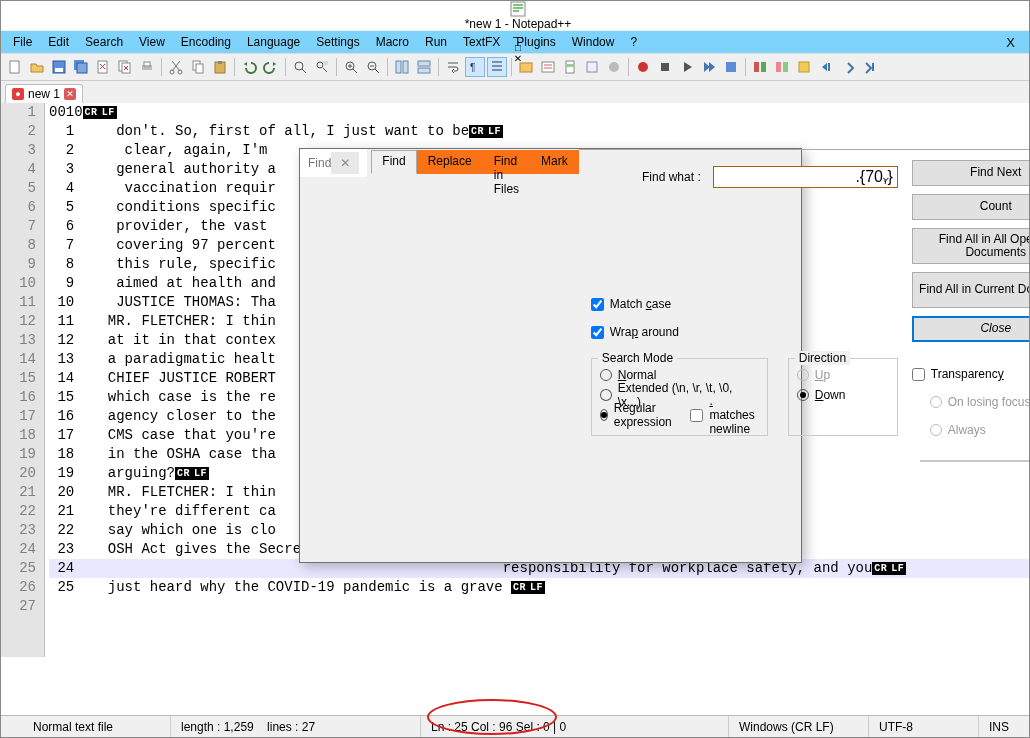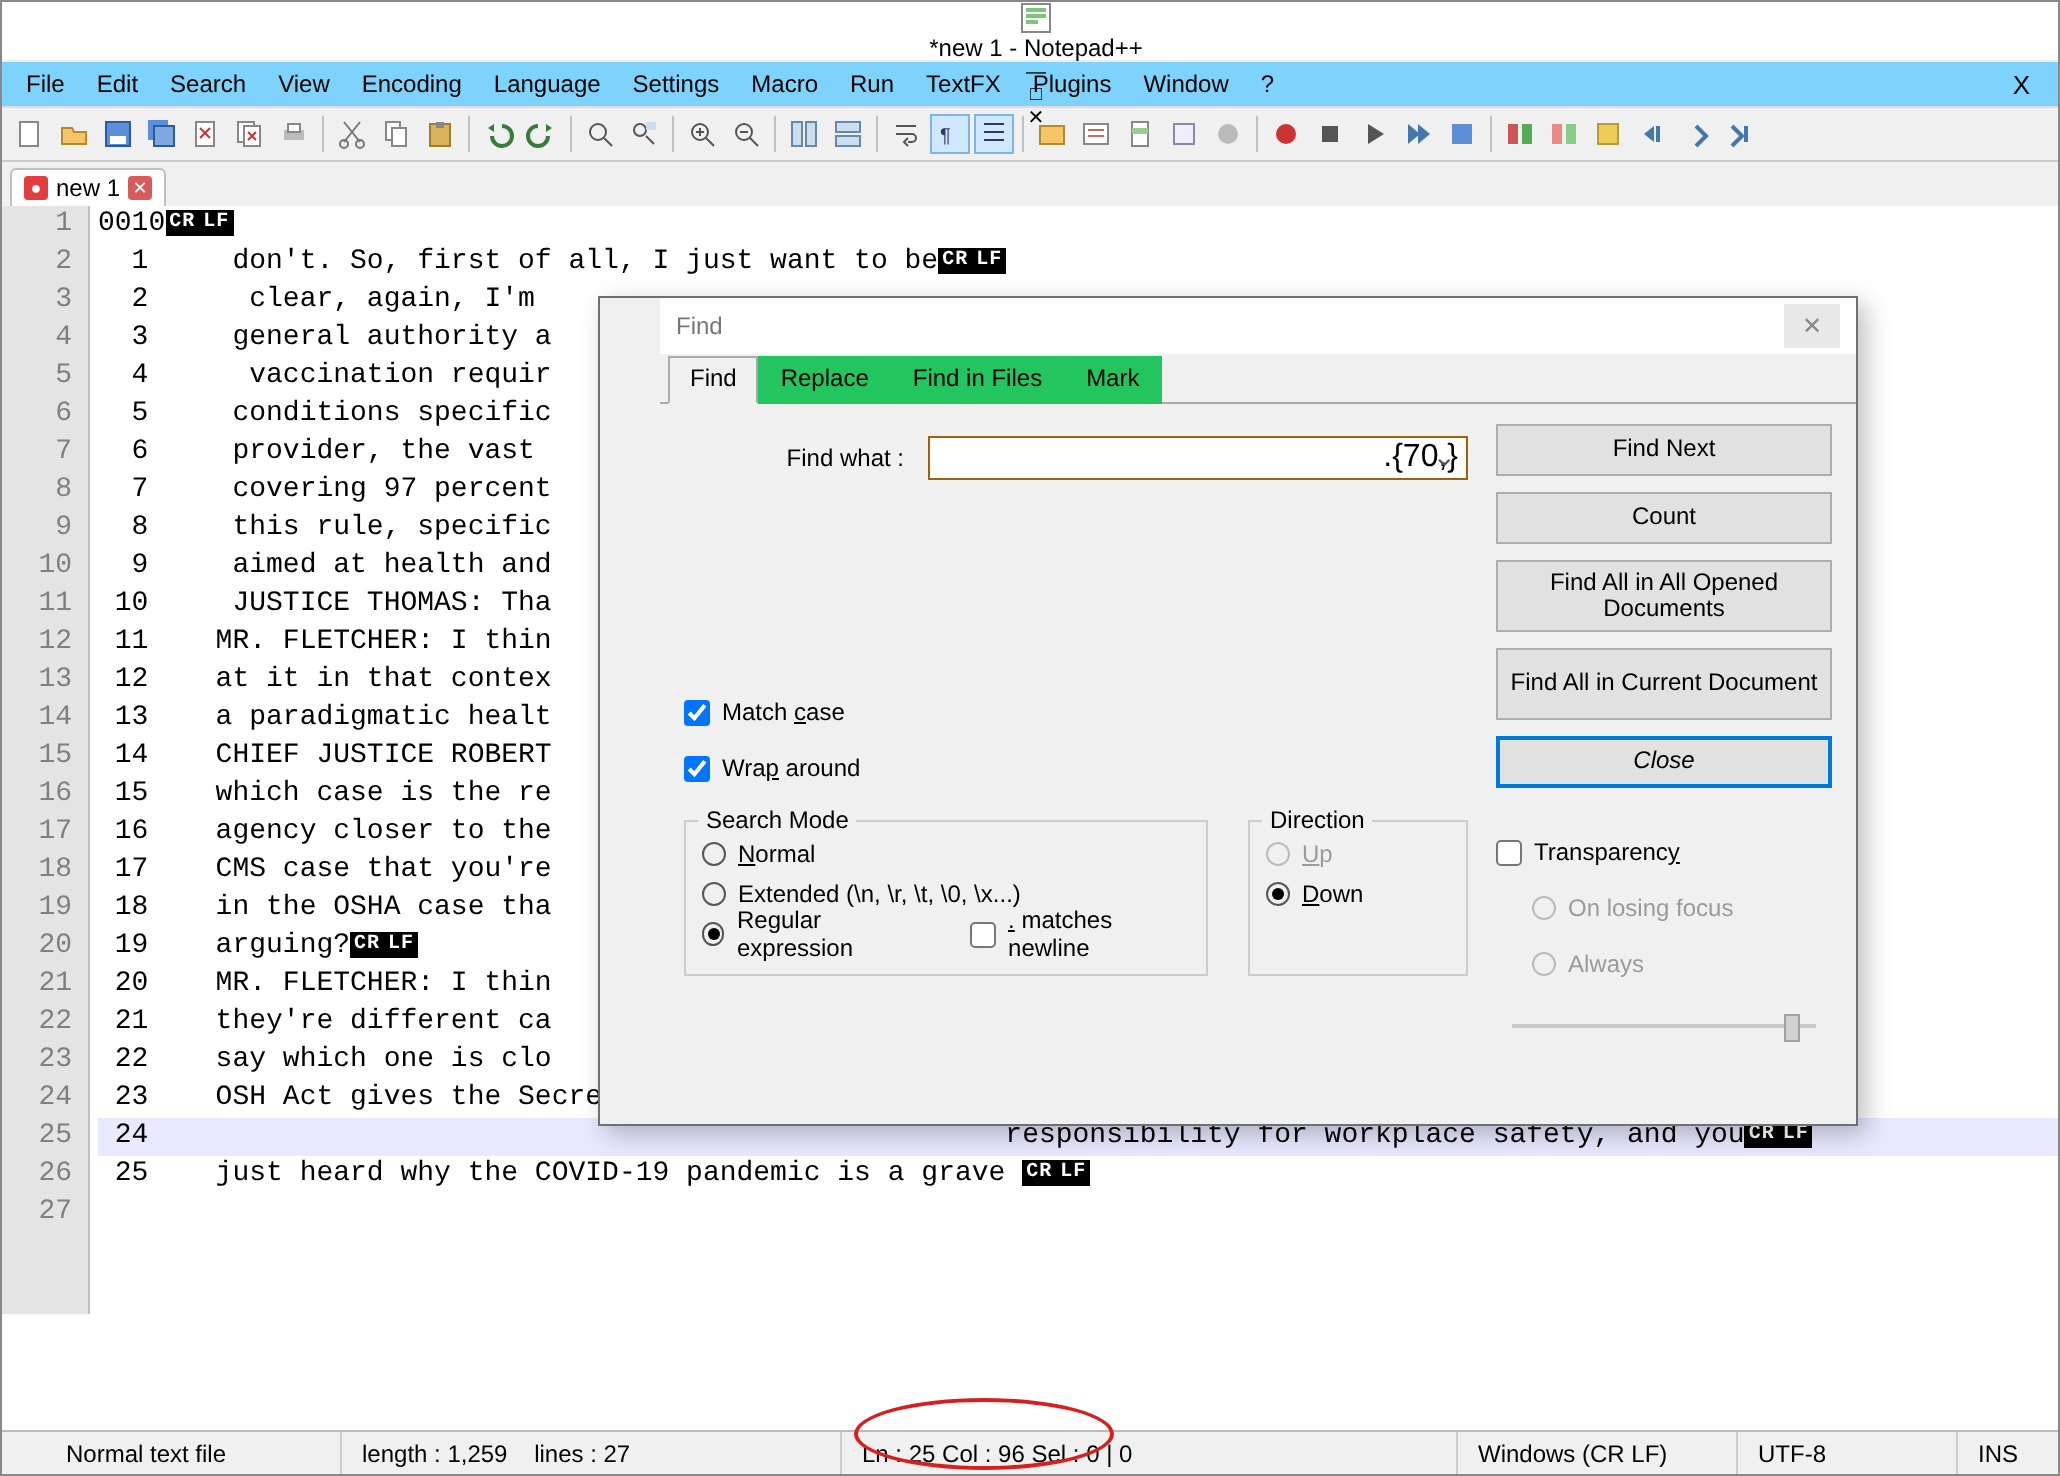--- a/index.html
+++ b/index.html
@@ -95,35 +95,34 @@
   align-items: center;
   font-size: 12px;
 }
 .statusbar .cell { padding: 0 10px; border-right: 1px solid #ccc; height:100%; display:flex; align-items:center;}
 .statusbar .cell.flex { flex-grow:1; }
 
 .find-dialog {
   position: absolute;
   top: 147px;
   left: 298px;
-  width: 630px;
+  width: 503px;
   height: 415px;
   background: #f0f0f0;
   border: 1px solid #707070;
   box-shadow: 4px 4px 12px rgba(0,0,0,0.25);
   font-size: 12px;
   display: flex;
-  flex-direction: column;
-  padding-left: 30px;
+  flex-direction: row;
 }
 .find-dialog .dtitle { height: 28px; display:flex; align-items:center; padding: 0 8px; background:#fff;}
 .find-dialog .dtitle .t { flex:1; color:#777; }
 .find-dialog .dtitle .x { width:28px; height:22px; background:#e8e8e8; display:flex; align-items:center; justify-content:center; color:#888;}
 .find-dialog .dtabs { display:flex; height: 24px; padding-left: 4px; background:#f0f0f0; }
-.find-dialog .dtab { padding: 3px 10px; background: #22c55e; border: 1px solid transparent; cursor:default; position:relative; top:1px;}
+.find-dialog .dtab { padding: 3px 10px; background: #f97316; border: 1px solid transparent; cursor:default; position:relative; top:1px;}
 .find-dialog .dtab.active { background: #f0f0f0; border:1px solid #aaa; border-bottom:1px solid #f0f0f0; }
 .find-dialog .dbody { flex:1; border-top:1px solid #aaa; padding: 10px 12px; display:flex; gap: 14px;}
 .find-dialog .left { flex:1; display:flex; flex-direction:column; gap:8px;}
 .find-dialog .right { width: 168px; display:flex; flex-direction:column; gap:8px; }
 .find-dialog .fbtn { height: 26px; background: #e1e1e1; border:1px solid #adadad; text-align:center; display:flex; align-items:center; justify-content:center; padding: 2px 4px; line-height:1.1;}
 .find-dialog .fbtn.tall { height: 36px; }
 .find-dialog .fbtn.focus { border: 2px solid #0078d7; font-style: italic; }
 .find-dialog input[type=text] { height: 22px; border:1px solid #a16207; background:#fff; padding: 2px 4px; font-size:16px; width:100%;text-align:right;}
 .find-dialog .combo { position:relative; }
 .find-dialog .combo::after { content:"⌄"; position:absolute; right:6px; top:2px; font-size:14px; color:#555; pointer-events:none;}

